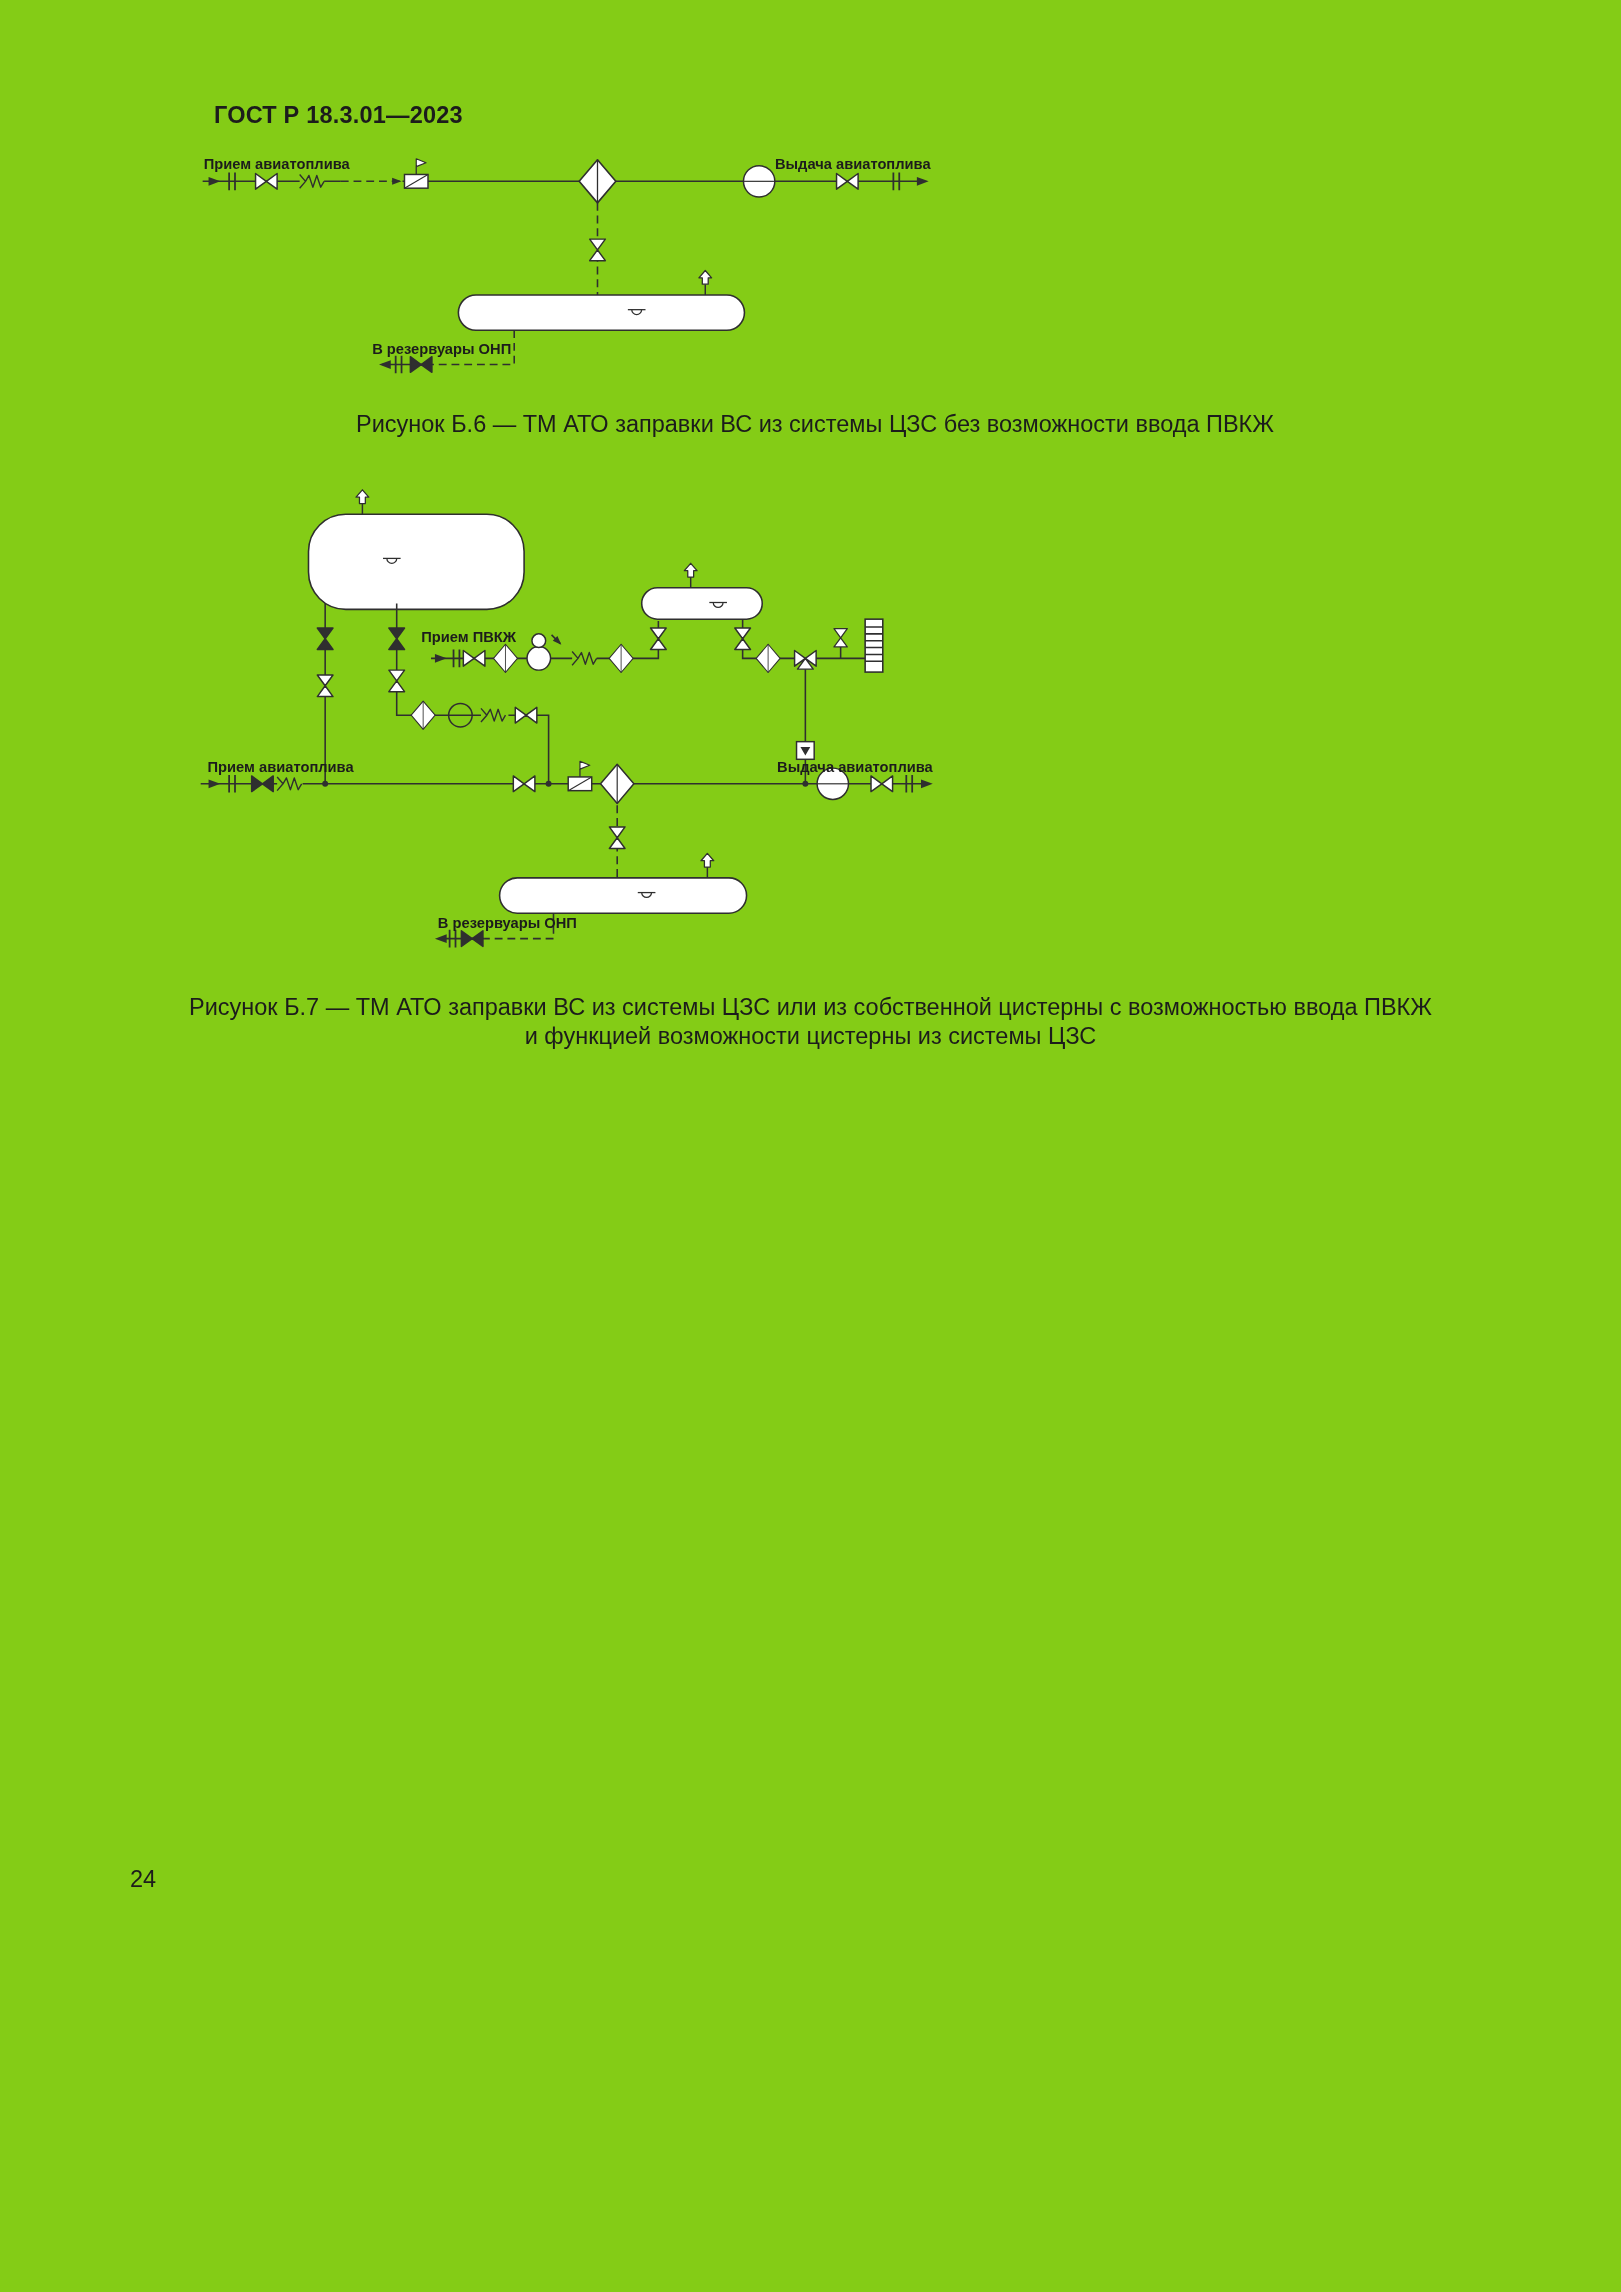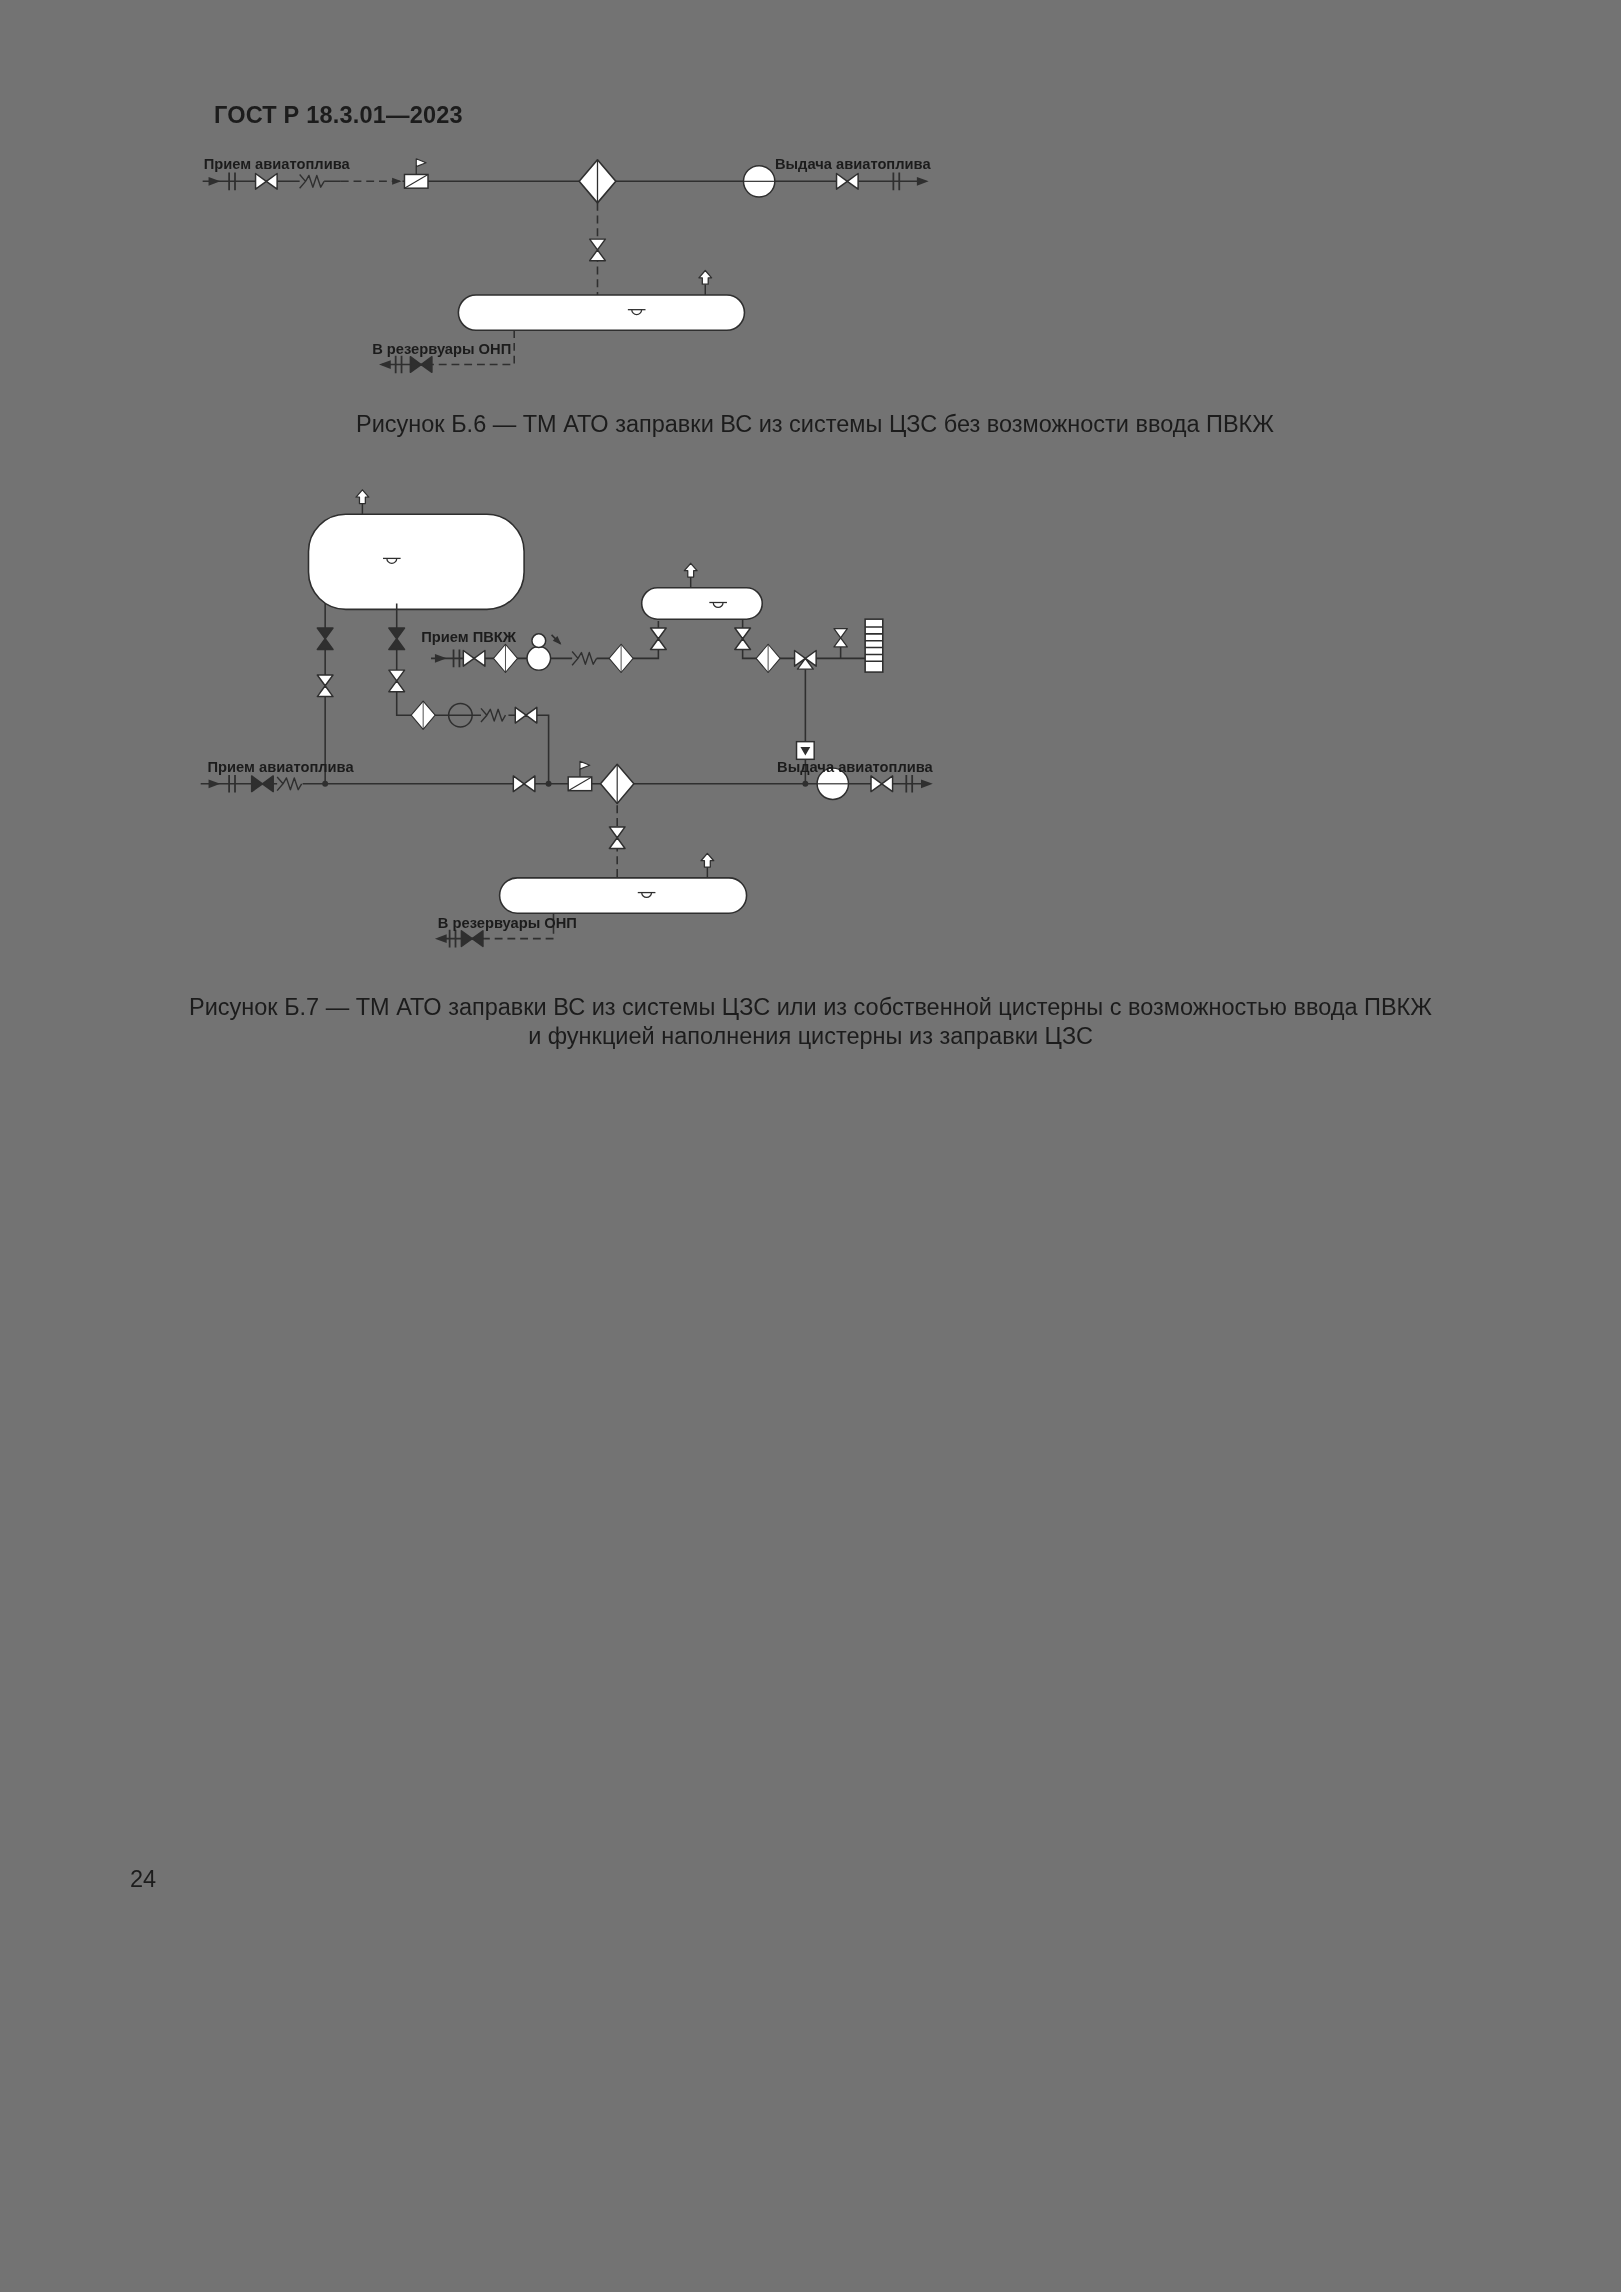--- a/index.html
+++ b/index.html
@@ -1,18 +1,18 @@
 <!DOCTYPE html>
 <html><head>
 <meta charset="utf-8">
 <style>
   * { margin:0; padding:0; box-sizing:border-box; }
   html,body { background:#ffffff; }
   .page {
-    position:relative; width:1621px; height:2293px; background:#737373;
+    position:relative; width:1621px; height:2293px; background:#84cc16;
     font-family:"Liberation Sans", sans-serif; color:#1c1c1c; overflow:hidden;
   }
   .doc-header {
     position:absolute; left:214px; top:102px;
     font-size:23.5px; font-weight:bold; letter-spacing:0.2px;
   }
   .caption {
     position:absolute; left:0; width:1621px; text-align:center;
     font-size:23.5px; color:#1c1c1c;
   }
@@ -212,19 +212,19 @@
     <g>
       <text class="lbl" x="430" y="655">Прием ПВКЖ</text>
       <text class="lbl" x="212" y="788">Прием авиатоплива</text>
       <text class="lbl lbl-end" x="952" y="788">Выдача авиатоплива</text>
       <text class="lbl" x="447" y="947">В резервуары ОНП</text>
     </g>
   </svg>
 
   <div class="caption" id="cap-b7">
     <div>Рисунок Б.7 — ТМ АТО заправки ВС из системы ЦЗС или из собственной цистерны с возможностью ввода ПВКЖ</div>
-    <div>и функцией наполнения цистерны из заправки ЦЗС</div>
+    <div>и функцией возможности цистерны из системы ЦЗС</div>
   </div>
 
   <div class="pagenum">24</div>
 
 </div>
 
 
 </body></html>

